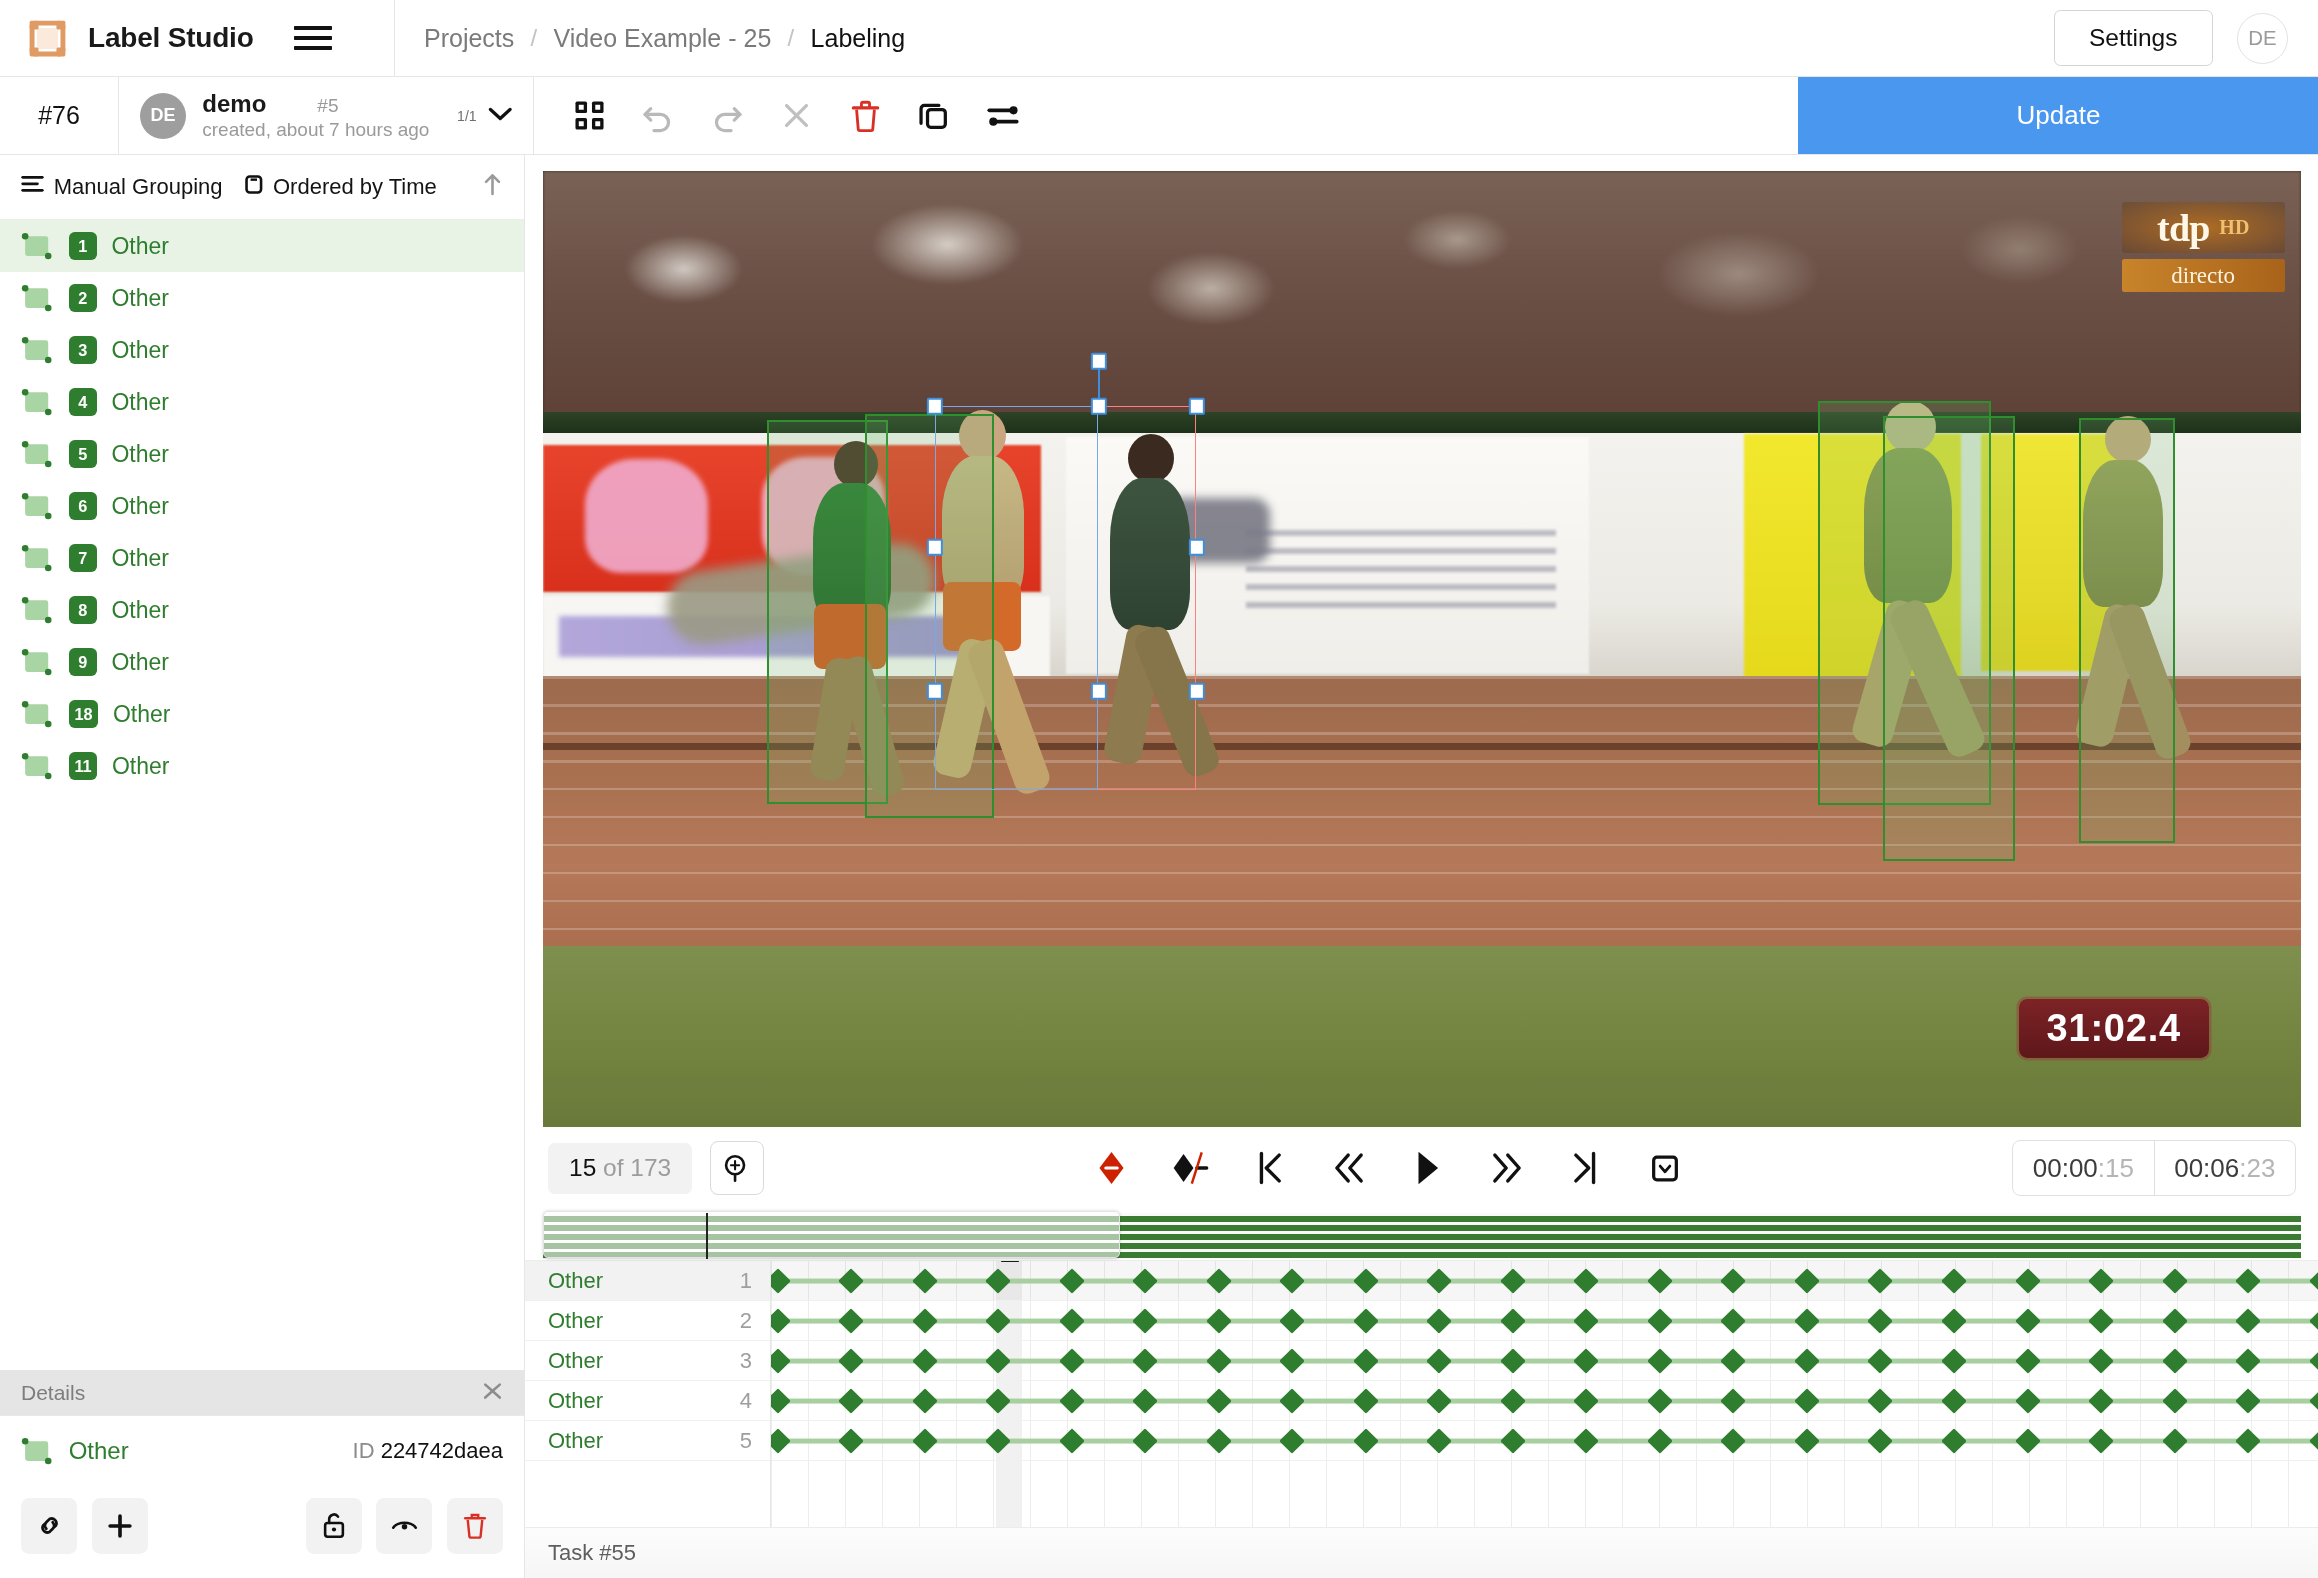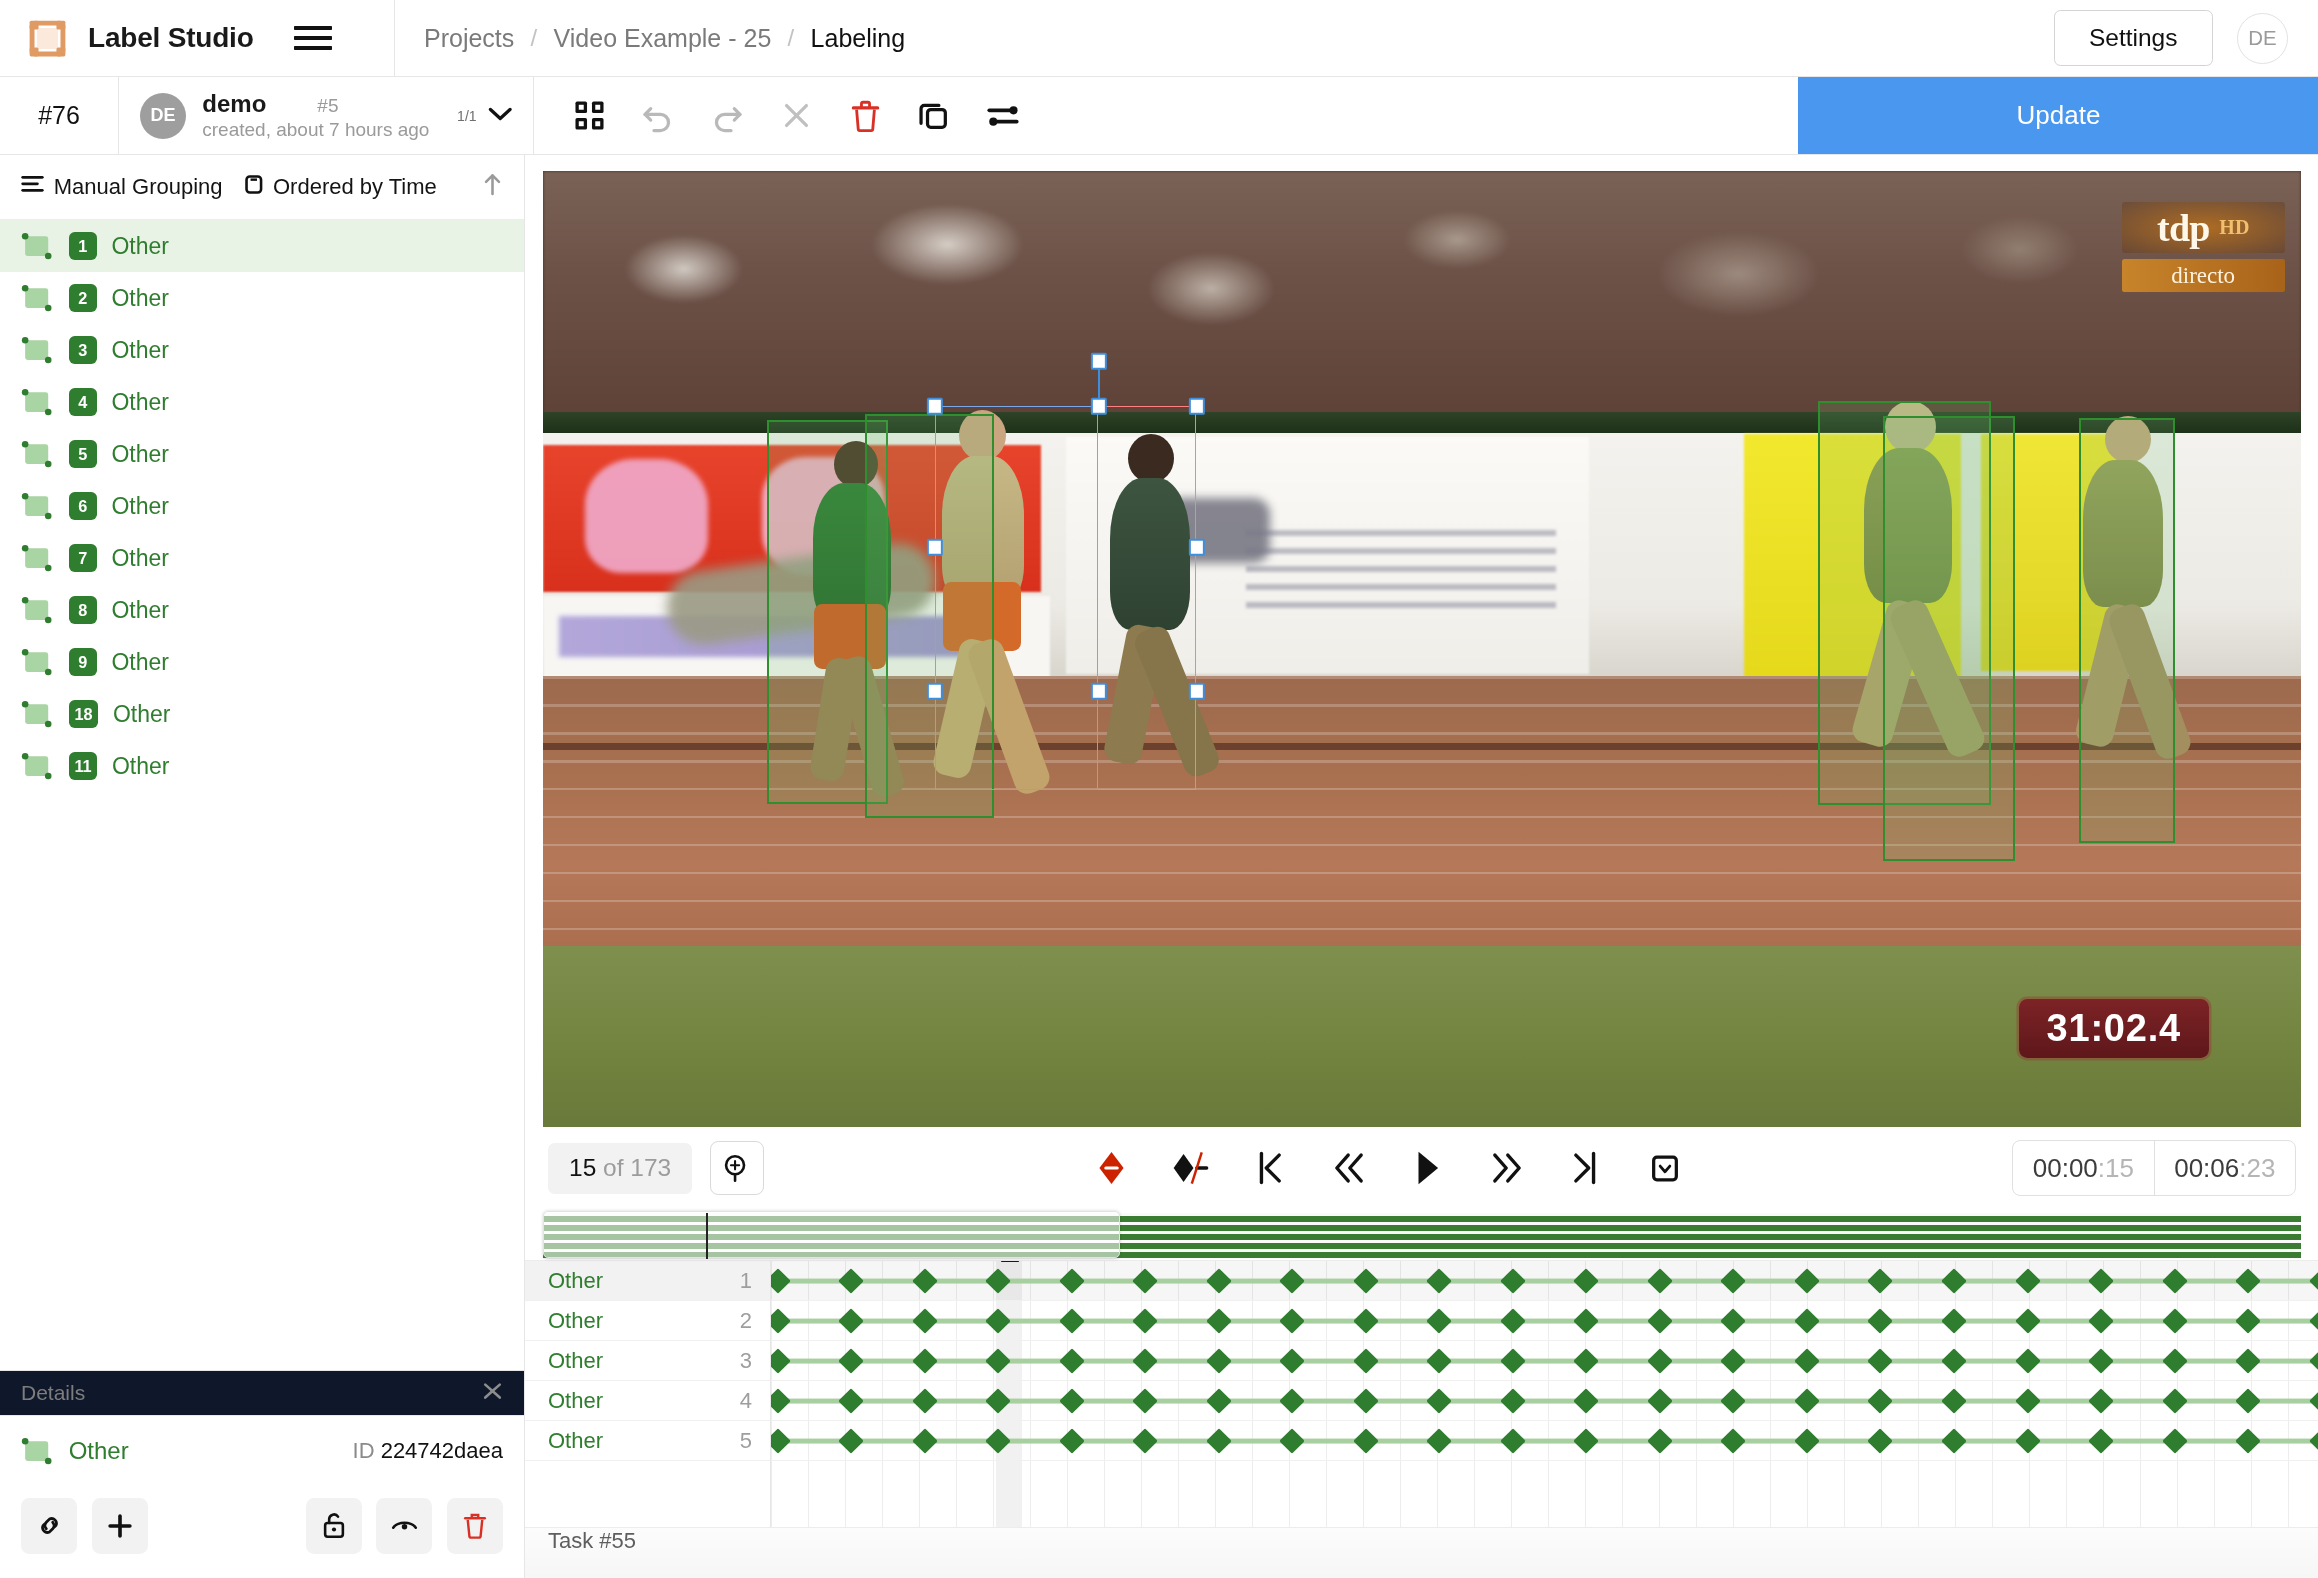--- a/index.html
+++ b/index.html
@@ -116,21 +116,21 @@
   .region-row.selected { background: #e8f3e6; }
   .region-thumb { width: 33px; height: 26px; position: relative; flex: 0 0 33px; }
   .region-badge {
     min-width: 28px; height: 28px; border-radius: 5.7px; background: #2f7d2f;
     color: #fff; font-size: 16.3px; font-weight: 600;
     display:flex; align-items:center; justify-content:center; padding: 0 5.7px;
   }
   .region-label { font-size: 23px; color: #2f7d2f; }
 
   .details-head {
-    height: 46px; flex:0 0 46px; background: #0f172a;
+    height: 46px; flex:0 0 46px; background: #e5e5e5;
     display:flex; align-items:center; justify-content: space-between;
     padding: 0 21px; border-top: 1.6px solid #e6e6e6; border-bottom: 0.8px solid #e9e9e9;
   }
   .details-body { flex: 0 0 auto; padding: 21px 21px 24.5px 21px; }
   .details-row1 { display: flex; align-items: center; justify-content: space-between; margin-bottom: 33px; }
   .details-left { display:flex; align-items:center; gap: 14.7px; }
   .details-label { font-size: 24px; color: #2f7d2f; }
   .details-id { font-size: 22px; }
   .details-id .k { color: #8b8b8b; }
   .details-id .v { color: #111; }
@@ -271,21 +271,21 @@
   .playhead-col { position:absolute; top:0; bottom:0; width: 26px; background: rgba(0,0,0,.055); left: 225px; }
   .playhead-knob { position:absolute; top:-6.5px; left: 230px; width: 18px; height: 7.4px; background:#1a1a1a; border-radius:0.8px;}
   .track-row { position:absolute; left:0; right:0; height:40px; border-bottom:0.8px solid #f0f0f0;}
   .track-row.active { background: rgba(0,0,0,.035); }
   .kf-line { position:absolute; left: 6.5px; right: 0; top: 50%; height: 4.9px; transform: translateY(-50%);
     background:#a8cfa0; }
   .kf { position:absolute; width: 18px; height: 18px; background:#2f7d2f;
     transform: translate(-50%,-50%) rotate(45deg); top: 50%; border-radius:1.6px;}
 
   .statusbar { height: 51px; flex:0 0 51px; border-top: 1.6px solid #ececec;
-    display:flex; padding-left: 23px; background: linear-gradient(180deg,#fcfcfc,#f6f6f6);}
+    display:flex; align-items:center; padding-left: 23px; background: linear-gradient(180deg,#fcfcfc,#f6f6f6);}
   .statusbar span { font-size: 22px; color:#5e5e5e; }
   .left-bottom-filler { flex:1; }
 </style>
 </head>
 <body>
 
 <div class="app">
 
   <div class="topbar">
     <div class="brand">

